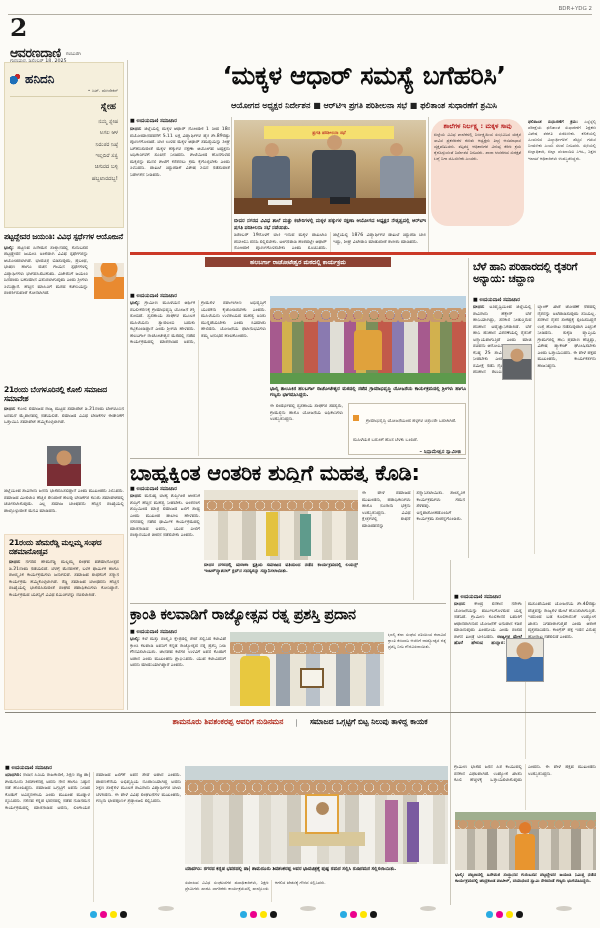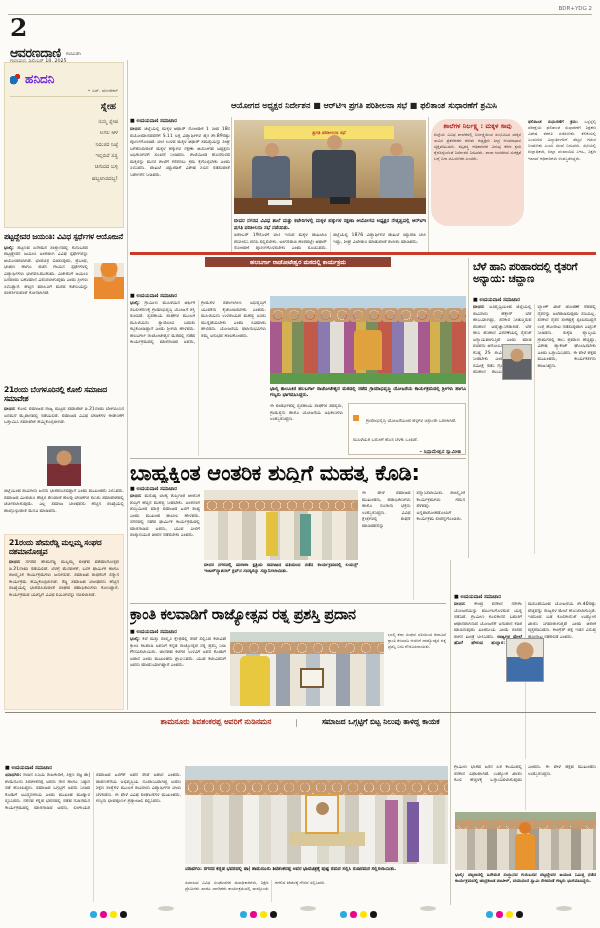--- a/index.html
+++ b/index.html
@@ -46,21 +46,21 @@
     <span style="font-size:4.8px;color:#333;vertical-align:2px;">ಕಲಬುರಗಿ</span>
   </div>
   <div class="abs" style="left:10px;top:58px;font-size:4.8px;color:#333;">ಗುರುವಾರ, ಡಿಸೆಂಬರ್ 18, 2025</div>
 
 
   <div class="abs vline" style="left:127px;top:60px;height:650px;"></div>
 
   <div class="abs creambox" style="left:4px;top:62px;width:120px;height:166px;padding:5px;box-sizing:border-box;">
     <div style="position:relative;">
       <span style="display:inline-block;width:10px;height:12px;background:radial-gradient(circle at 35% 60%,#1d6fb8 0 4px,transparent 4.5px),radial-gradient(circle at 75% 30%,#c62828 0 2.5px,transparent 3px);vertical-align:middle;"></span>
-      <span style="font-size:12px;font-weight:bold;color:#6d28d9;">ಹನಿದನಿ</span>
+      <span style="font-size:12px;font-weight:bold;color:#0f172a;">ಹನಿದನಿ</span>
     </div>
     <div style="font-size:4.4px;color:#444;text-align:right;margin-top:1px;">• ಎಚ್. ಹುಂಡೇಕರ್</div>
     <div class="hline" style="margin:3px 0;background:#d8cfae;"></div>
     <div style="font-size:9px;font-weight:bold;text-align:right;margin:4px 2px 4px 0;">ಸ್ನೇಹ</div>
     <div style="text-align:right;font-size:5.4px;line-height:2.1;color:#333;">
       <div>ನಮ್ಮ ಸ್ನೇಹ</div>
       <div>ಅಗಲ ಆಳ</div>
       <div>ನಿರಂತರ ನಿಷ್ಠೆ</div>
       <div>ಇಲ್ಲದಿರೆ ಸತ್ವ</div>
       <div>ಚಿಗುರದ ಬಳ್ಳಿ</div>
@@ -88,20 +88,21 @@
   </div>
 
   <div class="abs peachbox" style="left:4px;top:534px;width:120px;height:176px;box-sizing:border-box;">
     <div class="hl" style="font-size:7.6px;margin-bottom:3px;">21ರಂದು ಹೇಮರೆಡ್ಡಿ ಮಲ್ಲಮ್ಮ ಸಂಘದ ದಶಮಾನೋತ್ಸವ</div>
     <div class="body-text" style="height:142px;">
       <span class="dl">ಬೀದರ:</span>
       <span>ನಗರದ ಹೇಮರೆಡ್ಡಿ ಮಲ್ಲಮ್ಮ ಸಂಘದ ದಶಮಾನೋತ್ಸವ ಡಿ.21ರಂದು ನಡೆಯಲಿದೆ. ಬೆಳಗ್ಗೆ ಮೆರವಣಿಗೆ, ಬಳಿಕ ಧಾರ್ಮಿಕ ಹಾಗೂ ಸಾಂಸ್ಕೃತಿಕ ಕಾರ್ಯಕ್ರಮಗಳು ಜರುಗಲಿವೆ. ಸಮಾಜದ ಸಾಧಕರಿಗೆ ಸನ್ಮಾನ ಕಾರ್ಯಕ್ರಮ ಹಮ್ಮಿಕೊಳ್ಳಲಾಗಿದೆ. ರೆಡ್ಡಿ ಸಮಾಜದ ಬಾಂಧವರು ಹೆಚ್ಚಿನ ಸಂಖ್ಯೆಯಲ್ಲಿ ಭಾಗವಹಿಸುವಂತೆ ಸಂಘದ ಪದಾಧಿಕಾರಿಗಳು ಕೋರಿದ್ದಾರೆ. ಕಾರ್ಯಕ್ರಮದ ಯಶಸ್ಸಿಗೆ ವಿವಿಧ ಸಮಿತಿಗಳನ್ನು ರಚಿಸಲಾಗಿದೆ.</span>
     </div>
   </div>
 
+  <div class="abs hl" style="left:132px;top:62px;width:464px;height:36px;text-align:center;font-size:25px;">‘ಮಕ್ಕಳ ಆಧಾರ್ ಸಮಸ್ಯೆ ಬಗೆಹರಿಸಿ’</div>
   <div class="abs" style="left:132px;top:101px;width:464px;height:12px;text-align:center;font-size:8px;font-weight:bold;color:#222;overflow:hidden;">ಆಯೋಗದ ಅಧ್ಯಕ್ಷರ ನಿರ್ದೇಶನ ■ ಆರ್‌ಟಿಇ ಪ್ರಗತಿ ಪರಿಶೀಲನಾ ಸಭೆ ■ ಫಲಿತಾಂಶ ಸುಧಾರಣೆಗೆ ಶ್ರಮಿಸಿ</div>
 
   <div class="abs" style="left:130px;top:117px;width:100px;height:135px;">
     <div class="byline">■ ಉದಯವಾಣಿ ಸಮಾಚಾರ</div>
     <div class="body-text" style="height:126px;">
       <span class="dl">ಬೀದರ:</span>
       <span>ಜಿಲ್ಲೆಯಲ್ಲಿ ಮಕ್ಕಳ ಆಧಾರ್ ನೋಂದಣಿ 1 ರಿಂದ 18ರ ವಯೋಮಾನದವರೆಗೆ 5.11 ಲಕ್ಷ ವಿದ್ಯಾರ್ಥಿಗಳ ಪೈಕಿ ಶೇ.89ರಷ್ಟು ಪೂರ್ಣಗೊಂಡಿದೆ. ಬಾಕಿ ಉಳಿದ ಮಕ್ಕಳ ಆಧಾರ್ ಸಮಸ್ಯೆಯನ್ನು ಶೀಘ್ರ ಬಗೆಹರಿಸುವಂತೆ ಮಕ್ಕಳ ಹಕ್ಕುಗಳ ರಕ್ಷಣಾ ಆಯೋಗದ ಅಧ್ಯಕ್ಷರು ಅಧಿಕಾರಿಗಳಿಗೆ ಸೂಚನೆ ನೀಡಿದರು. ಶಾಲೆಯಿಂದ ಹೊರಗುಳಿದ ಮಕ್ಕಳನ್ನು ಮರಳಿ ಶಾಲೆಗೆ ಕರೆತರಲು ಕ್ರಮ ಕೈಗೊಳ್ಳಬೇಕು ಎಂದು ತಿಳಿಸಿದರು. ದಾಖಲೆ ತಿದ್ದುಪಡಿಗೆ ವಿಶೇಷ ಶಿಬಿರ ನಡೆಸುವಂತೆ ನಿರ್ದೇಶನ ನೀಡಿದರು.</span>
     </div>
   </div>
   <div class="abs vline" style="left:231px;top:117px;height:135px;"></div>
@@ -195,21 +196,21 @@
   <div class="abs byline" style="left:454px;top:593px;width:120px;">■ ಉದಯವಾಣಿ ಸಮಾಚಾರ</div>
   <div class="abs body-text cols2" style="left:454px;top:601px;width:142px;height:158px;">
     <span class="dl">ಬೀದರ:</span>
     <span>ಕೇಂದ್ರ ಸರಕಾರ ನರೇಗಾ ಯೋಜನೆಯನ್ನು ದುರ್ಬಲಗೊಳಿಸುವ ಯತ್ನ ನಡೆಸಿದೆ. ಗ್ರಾಮೀಣ ಕೂಲಿಕಾರರ ಬದುಕಿಗೆ ಆಧಾರವಾಗಿರುವ ಯೋಜನೆಗೆ ಅನುದಾನ ಕಡಿತ ಮಾಡಿರುವುದು ಖಂಡನೀಯ ಎಂದು ಸಂಸದ ಸಾಗರ ಖಂಡ್ರೆ ಟೀಕಿಸಿದರು.</span>
     <b>ರಾಜ್ಯಗಳ ಮೇಲೆ ಹೊರೆ ಹೇರುವ ಹುನ್ನಾರ:</b>
     <span>ಹೊಸ ಮಸೂದೆಯಿಂದ ಯೋಜನೆಯ ಶೇ.40ರಷ್ಟು ವೆಚ್ಚವನ್ನು ರಾಜ್ಯಗಳ ಮೇಲೆ ಹೊರಿಸಲಾಗುತ್ತಿದೆ. ಇದರಿಂದ ಬಡ ಕೂಲಿಕಾರರಿಗೆ ಉದ್ಯೋಗ ಖಾತರಿ ಸಿಗದಂತಾಗುತ್ತದೆ ಎಂದು ಆತಂಕ ವ್ಯಕ್ತಪಡಿಸಿದರು. ಕಾಂಗ್ರೆಸ್ ಪಕ್ಷ ಇದರ ವಿರುದ್ಧ ಹೋರಾಟ ನಡೆಸಲಿದೆ ಎಂದರು.</span>
   </div>
   <div class="abs photo" style="left:506px;top:638px;width:36px;height:42px;background:radial-gradient(circle at 50% 28%,#c89a70 0 8px,transparent 9px),linear-gradient(180deg,#e8e4da 0 44%,#3f6ea8 44%);border:1px solid #999;"></div>
 
   <div class="abs hline" style="left:5px;top:712px;width:591px;background:#8a877d;"></div>
-  <div class="abs" style="left:40px;top:716px;width:520px;height:12px;display:flex;justify-content:center;gap:24px;align-items:center;overflow:hidden;">
+  <div class="abs" style="left:40px;top:716px;width:520px;height:12px;display:flex;justify-content:center;gap:12px;align-items:center;overflow:hidden;">
     <span style="font-size:7.5px;font-weight:bold;color:#b02a1c;white-space:nowrap;">ಶಾಮನೂರು ಶಿವಶಂಕರಪ್ಪ ಅವರಿಗೆ ನುಡಿನಮನ</span>
     <span style="font-size:7.5px;color:#777;">|</span>
     <span style="font-size:7.5px;font-weight:bold;color:#111;white-space:nowrap;">ಸಮಾಜದ ಒಗ್ಗಟ್ಟಿಗೆ ಬಿಟ್ಟ ನಿಲುವು ತಾಳಿದ್ದ ಕಾಯಕ</span>
   </div>
   <div class="abs byline" style="left:5px;top:764px;width:120px;">■ ಉದಯವಾಣಿ ಸಮಾಚಾರ</div>
   <div class="abs body-text cols2" style="left:5px;top:772px;width:176px;height:130px;">
     <span class="dl">ಯಾದಗಿರಿ:</span>
     <span>ನಾಡಿನ ಹಿರಿಯ ರಾಜಕಾರಣಿ, ಶಿಕ್ಷಣ ತಜ್ಞ ಡಾ| ಶಾಮನೂರು ಶಿವಶಂಕರಪ್ಪ ಅವರು ನೇರ ಹಾಗೂ ನಿಷ್ಠುರ ನಡೆ ಹೊಂದಿದ್ದರು. ಸಮಾಜದ ಒಗ್ಗಟ್ಟಿಗೆ ಅವರು ನೀಡಿದ ಕೊಡುಗೆ ಅವಿಸ್ಮರಣೀಯ ಎಂದು ಮುಖಂಡ ಮುದ್ನಾಳ ಸ್ಮರಿಸಿದರು. ನಗರದ ಕನ್ನಡ ಭವನದಲ್ಲಿ ನಡೆದ ನುಡಿನಮನ ಕಾರ್ಯಕ್ರಮದಲ್ಲಿ ಮಾತನಾಡಿದ ಅವರು, ಲಿಂಗಾಯತ ಸಮಾಜದ ಏಳಿಗೆಗೆ ಅವರ ಸೇವೆ ಅಪಾರ ಎಂದರು.</span>
     <span>ದಾವಣಗೆರೆಯ ಅಭಿವೃದ್ಧಿಯ ರೂವಾರಿಯಾಗಿದ್ದ ಅವರು ಶಿಕ್ಷಣ ಸಂಸ್ಥೆಗಳ ಮೂಲಕ ಸಾವಿರಾರು ವಿದ್ಯಾರ್ಥಿಗಳ ಬಾಳು ಬೆಳಗಿದರು. ಈ ವೇಳೆ ವಿವಿಧ ಸಂಘಟನೆಗಳ ಮುಖಂಡರು, ಗಣ್ಯರು ಭಾವಪೂರ್ಣ ಶ್ರದ್ಧಾಂಜಲಿ ಸಲ್ಲಿಸಿದರು.</span>
   </div>

